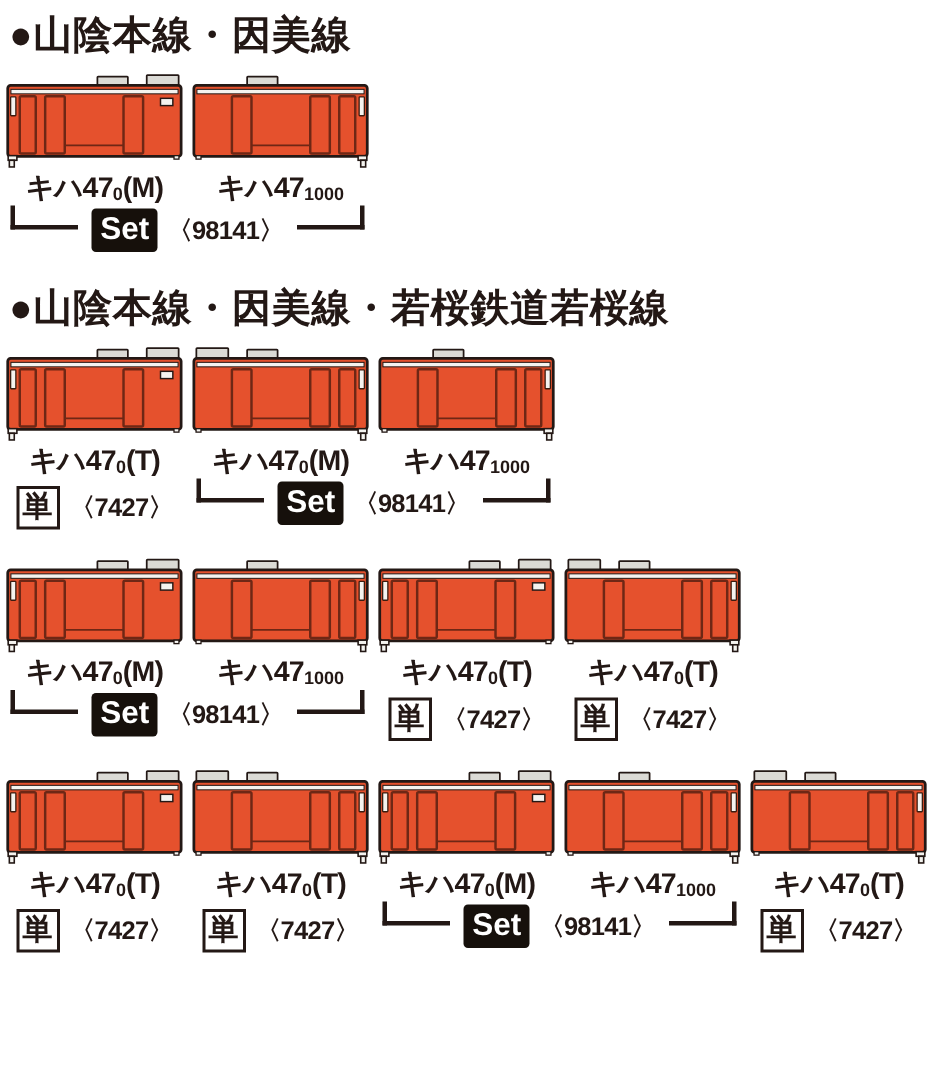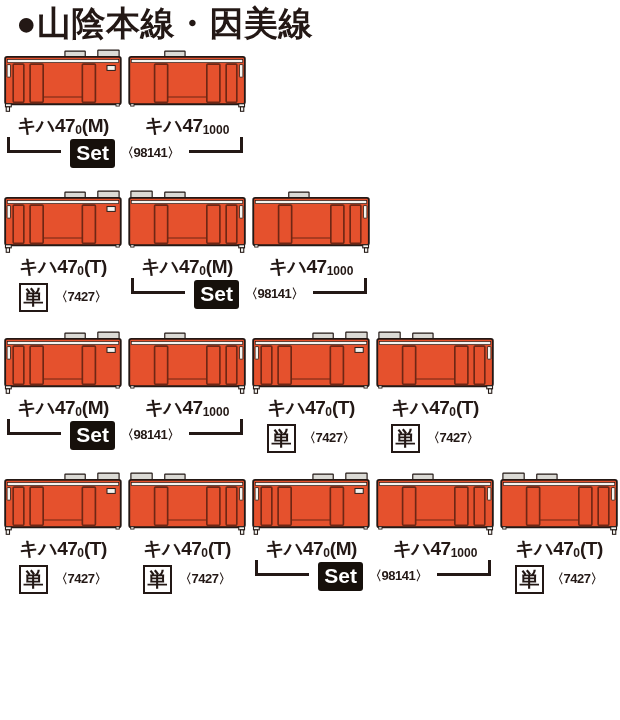--- a/index.html
+++ b/index.html
@@ -4,21 +4,21 @@
 <style>
   html,body{margin:0;padding:0;}
   body{
     width:620px;height:720px;background:#ffffff;overflow:hidden;
     font-family:"Liberation Sans","DejaVu Sans",sans-serif;
     color:#231815;
   }
   main{padding:8px 0 0 4px;}
   section.formation{margin:0 0 17px 0;}
   h2.sec-title{
-    margin:0 0 11px 12px;font-size:34px;line-height:30px;
+    margin:0 0 11px 2px;font-size:26px;line-height:30px;
     font-weight:bold;letter-spacing:0.5px;
   }
   .consist{display:grid;column-gap:6px;grid-template-rows:66px 22px 36px;}
   .car-cell{grid-row:1;display:flex;align-items:flex-end;}
   .car-label{
     grid-row:2;text-align:center;font-size:19px;line-height:22px;
     font-weight:bold;letter-spacing:-0.5px;white-space:nowrap;
   }
   .car-label .car-sub{font-size:12px;position:relative;top:2px;letter-spacing:0;}
   .mark{grid-row:3;margin-top:3px;height:32px;}
@@ -31,21 +31,21 @@
     background:#16100b;color:#ffffff;font-weight:bold;font-size:21px;
     height:29px;padding:0 6px;border-radius:3px;margin:0 6px 0 9px;
     display:flex;align-items:center;justify-content:center;
   }
   .single-mark{display:flex;align-items:center;justify-content:center;gap:7px;}
   .single-box{
     width:25px;height:25px;border:2.5px solid #231815;background:#ffffff;
     display:flex;align-items:center;justify-content:center;
     font-size:20px;font-weight:bold;line-height:1;
   }
-  .mark-number{font-size:13px;font-weight:bold;letter-spacing:-0.5px;white-space:nowrap;text-align:center;}
+  .mark-number{font-size:17px;font-weight:bold;letter-spacing:-0.5px;white-space:nowrap;text-align:center;}
   .set-mark .mark-number{margin-right:9px;}
 </style>
 </head>
 <body>
 
 <main>
     <section class="formation">
       <h2 class="sec-title">●山陰本線・因美線</h2>
       <div class="consist" style="grid-template-columns: repeat(2, 118px);">
         <div class="car-cell" style="grid-column: 1;">
@@ -88,20 +88,21 @@
         <div class="car-label" style="grid-column: 2;"><span>キハ47</span><span class="car-sub">1000</span><span></span></div>
         <div class="mark set-mark" style="grid-column: 1 / span 2;">
           <div class="bracket-arm left"></div>
           <div class="set-badge">Set</div>
           <span class="mark-number">〈98141〉</span>
           <div class="bracket-arm right"></div>
         </div>
       </div>
     </section>
     <section class="formation">
+      <h2 class="sec-title">●山陰本線・因美線・若桜鉄道若桜線</h2>
       <div class="consist" style="grid-template-columns: repeat(3, 118px);">
         <div class="car-cell" style="grid-column: 1;">
           <svg viewBox="0 0 122 68" width="118" height="66">
             <g>
               <rect x="63" y="2" width="21" height="6.5" fill="#dbdad5" stroke="#231815" stroke-width="1.2" rx="0.5"></rect>
               <rect x="97" y="1" width="22" height="7.5" fill="#dbdad5" stroke="#231815" stroke-width="1.2" rx="0.5"></rect>
               <rect x="1.2" y="8" width="119.5" height="49" fill="#e5512d" stroke="#231815" stroke-width="1.9" rx="2"></rect>
               <rect x="3.4" y="10.8" width="115.2" height="3.1" fill="#f4f3ef" stroke="#231815" stroke-width="0.7" rx="0"></rect>
               <rect x="3.2" y="16" width="3.6" height="13" fill="#f4f3ef" stroke="#3a1c10" stroke-width="0.9" rx="0.5"></rect>
               <rect x="9.5" y="15.5" width="11" height="39.5" fill="#e5512d" stroke="#6e2715" stroke-width="1.7" rx="1"></rect>

